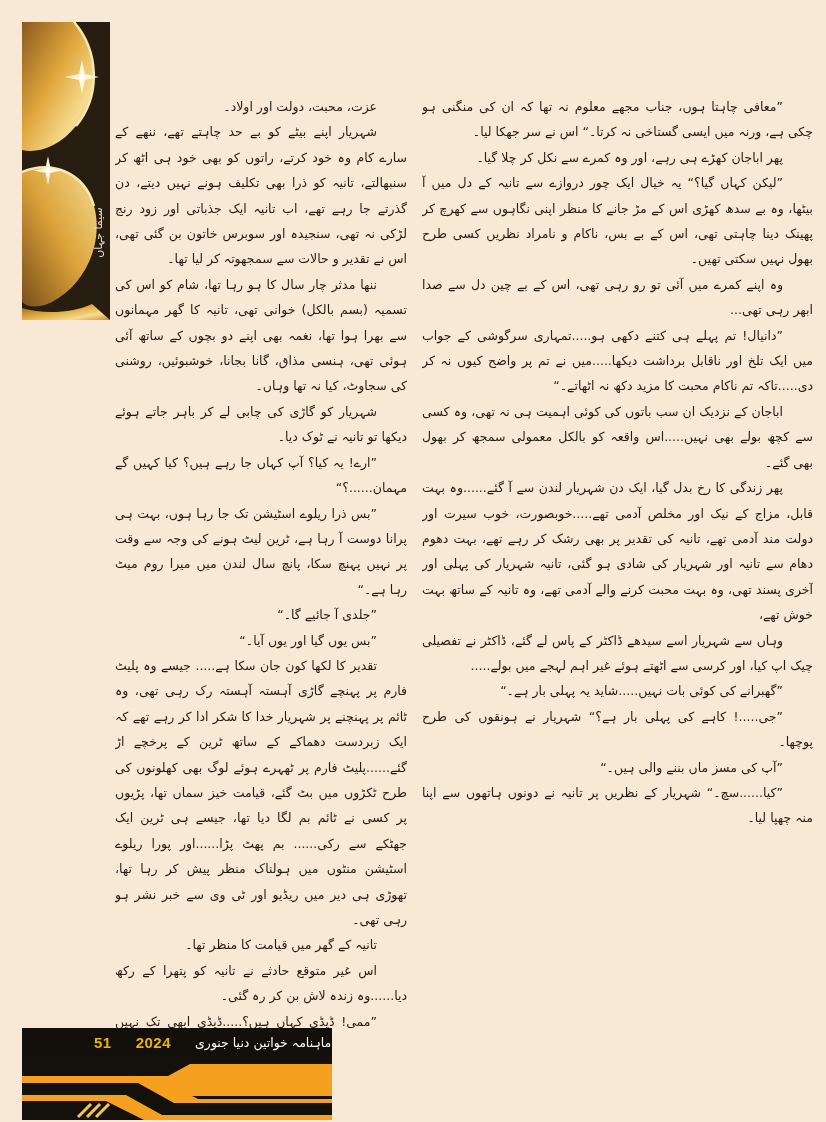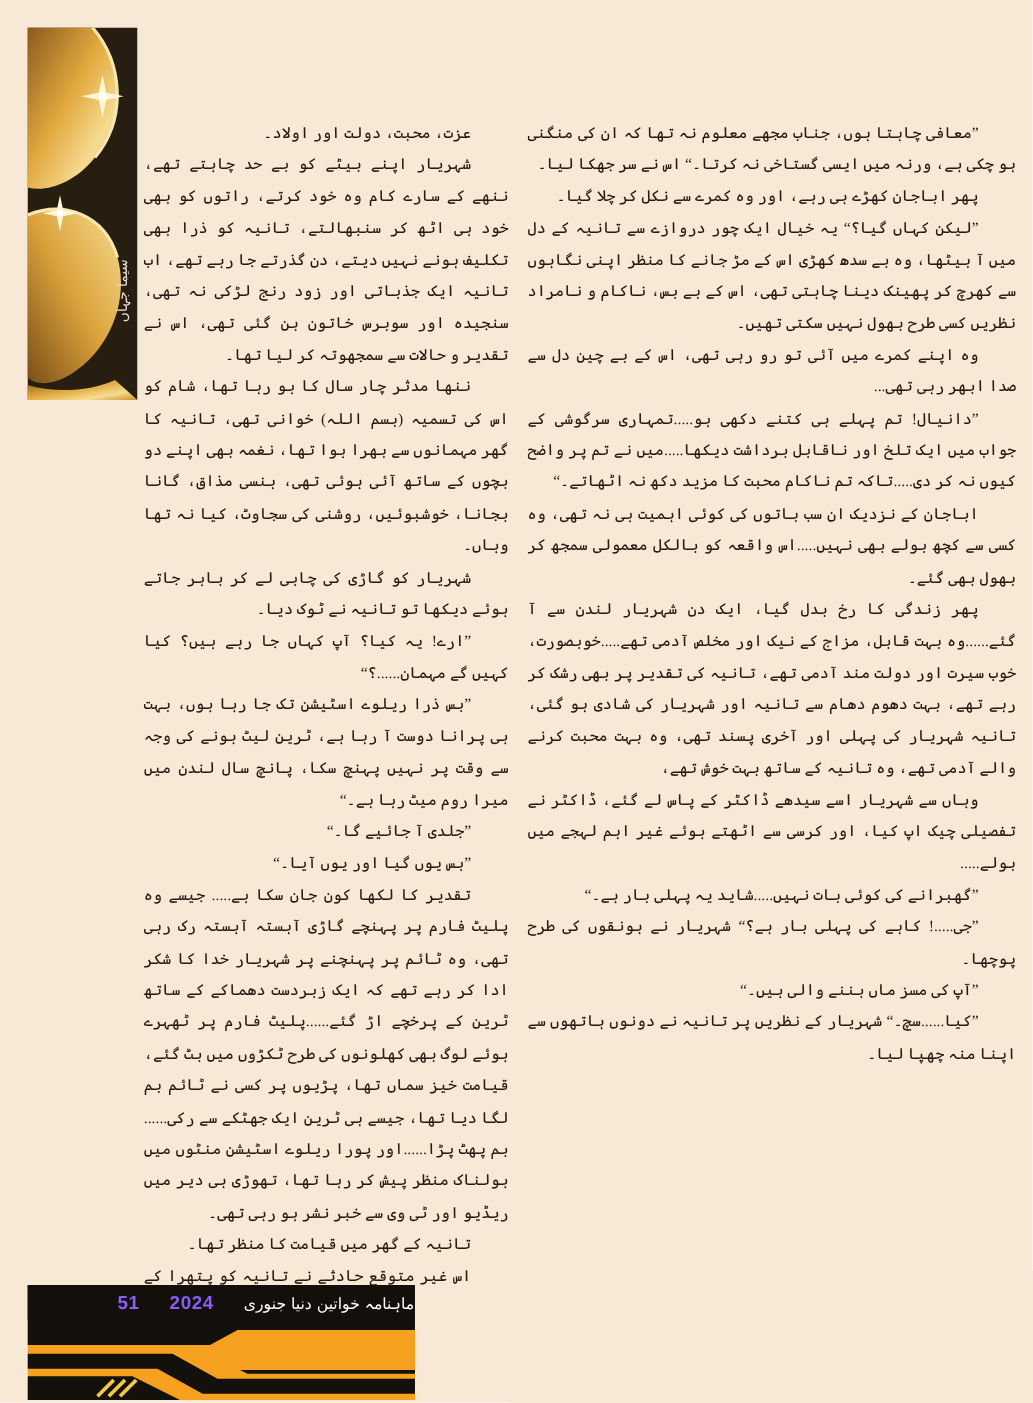--- a/index.html
+++ b/index.html
@@ -34,34 +34,34 @@
     position:absolute;top:94px;left:115px;width:698px;height:934px;
     display:flex;direction:rtl;gap:15px;overflow:hidden;
   }
   .col{overflow:hidden;height:100%;}
   .col-right{width:391px;}
   .col-left{width:292px;}
   .col p{
     margin:0;padding:0;
     color:var(--ink);
     font-size:12.5px;line-height:25.4px;
-    direction:rtl;text-align:justify;text-indent:30px;font-family:Liberation Serif, serif;
+    direction:rtl;text-align:justify;text-indent:30px;
   }
 
   
   .footer{
     position:absolute;left:22px;top:1028px;width:310px;
   }
   .footer-bar{
     width:310px;height:28px;background:var(--bar-black);
     display:flex;align-items:center;direction:ltr;
     padding-left:72px;gap:24px;
   }
   .footer-bar .num{
-    color:#8b5cf6;font-family:"Liberation Sans",sans-serif;
+    color:#eab308;font-family:"Liberation Sans",sans-serif;
     font-weight:bold;font-size:15px;letter-spacing:.5px;
   }
   .footer-bar .urdu{
     color:#fff;font-size:12.5px;direction:rtl;white-space:nowrap;
   }
   .footer-art{width:310px;height:64px;}
   .footer-art svg{display:block;width:100%;height:100%;}
 </style>
 </head>
 <body>
@@ -117,21 +117,21 @@
         <p>پھر زندگی کا رخ بدل گیا، ایک دن شہریار لندن سے آ گئے......وہ بہت قابل، مزاج کے نیک اور مخلص آدمی تھے.....خوبصورت، خوب سیرت اور دولت مند آدمی تھے، تانیہ کی تقدیر پر بھی رشک کر رہے تھے، بہت دھوم دھام سے تانیہ اور شہریار کی شادی ہو گئی، تانیہ شہریار کی پہلی اور آخری پسند تھی، وہ بہت محبت کرنے والے آدمی تھے، وہ تانیہ کے ساتھ بہت خوش تھے،</p>
         <p>وہاں سے شہریار اسے سیدھے ڈاکٹر کے پاس لے گئے، ڈاکٹر نے تفصیلی چیک اپ کیا، اور کرسی سے اٹھتے ہوئے غیر اہم لہجے میں بولے.....</p>
         <p>”گھبرانے کی کوئی بات نہیں.....شاید یہ پہلی بار ہے۔“</p>
         <p>”جی.....! کاہے کی پہلی بار ہے؟“ شہریار نے ہونقوں کی طرح پوچھا۔</p>
         <p>”آپ کی مسز ماں بننے والی ہیں۔“</p>
         <p>”کیا......سچ۔“ شہریار کے نظریں پر تانیہ نے دونوں ہاتھوں سے اپنا منہ چھپا لیا۔</p>
       </div>
     <div class="col col-left">
         <p>عزت، محبت، دولت اور اولاد۔</p>
         <p>شہریار اپنے بیٹے کو بے حد چاہتے تھے، ننھے کے سارے کام وہ خود کرتے، راتوں کو بھی خود ہی اٹھ کر سنبھالتے، تانیہ کو ذرا بھی تکلیف ہونے نہیں دیتے، دن گذرتے جا رہے تھے، اب تانیہ ایک جذباتی اور زود رنج لڑکی نہ تھی، سنجیدہ اور سوبرس خاتون بن گئی تھی، اس نے تقدیر و حالات سے سمجھوتہ کر لیا تھا۔</p>
-        <p>ننھا مدثر چار سال کا ہو رہا تھا، شام کو اس کی تسمیہ (بسم اللہ) خوانی تھی، تانیہ کا گھر مہمانوں سے بھرا ہوا تھا، نغمہ بھی اپنے دو بچوں کے ساتھ آئی ہوئی تھی، ہنسی مذاق، گانا بجانا، خوشبوئیں، روشنی کی سجاوٹ، کیا نہ تھا وہاں۔</p>
+        <p>ننھا مدثر چار سال کا ہو رہا تھا، شام کو اس کی تسمیہ (بسم بالکل) خوانی تھی، تانیہ کا گھر مہمانوں سے بھرا ہوا تھا، نغمہ بھی اپنے دو بچوں کے ساتھ آئی ہوئی تھی، ہنسی مذاق، گانا بجانا، خوشبوئیں، روشنی کی سجاوٹ، کیا نہ تھا وہاں۔</p>
         <p>شہریار کو گاڑی کی چابی لے کر باہر جاتے ہوئے دیکھا تو تانیہ نے ٹوک دیا۔</p>
         <p>”ارے! یہ کیا؟ آپ کہاں جا رہے ہیں؟ کیا کہیں گے مہمان......؟“</p>
         <p>”بس ذرا ریلوے اسٹیشن تک جا رہا ہوں، بہت ہی پرانا دوست آ رہا ہے، ٹرین لیٹ ہونے کی وجہ سے وقت پر نہیں پہنچ سکا، پانچ سال لندن میں میرا روم میٹ رہا ہے۔“</p>
         <p>”جلدی آ جائیے گا۔“</p>
         <p>”بس یوں گیا اور یوں آیا۔“</p>
         <p>تقدیر کا لکھا کون جان سکا ہے..... جیسے وہ پلیٹ فارم پر پہنچے گاڑی آہستہ آہستہ رک رہی تھی، وہ ٹائم پر پہنچنے پر شہریار خدا کا شکر ادا کر رہے تھے کہ ایک زبردست دھماکے کے ساتھ ٹرین کے پرخچے اڑ گئے......پلیٹ فارم پر ٹھہرے ہوئے لوگ بھی کھلونوں کی طرح ٹکڑوں میں بٹ گئے، قیامت خیز سماں تھا، پڑیوں پر کسی نے ٹائم بم لگا دیا تھا، جیسے ہی ٹرین ایک جھٹکے سے رکی...... بم پھٹ پڑا......اور پورا ریلوے اسٹیشن منٹوں میں ہولناک منظر پیش کر رہا تھا، تھوڑی ہی دیر میں ریڈیو اور ٹی وی سے خبر نشر ہو رہی تھی۔</p>
         <p>تانیہ کے گھر میں قیامت کا منظر تھا۔</p>
         <p>اس غیر متوقع حادثے نے تانیہ کو پتھرا کے رکھ دیا......وہ زندہ لاش بن کر رہ گئی۔</p>
         <p>”ممی! ڈیڈی کہاں ہیں؟.....ڈیڈی ابھی تک نہیں آئے.....؟“</p>
       </div>

